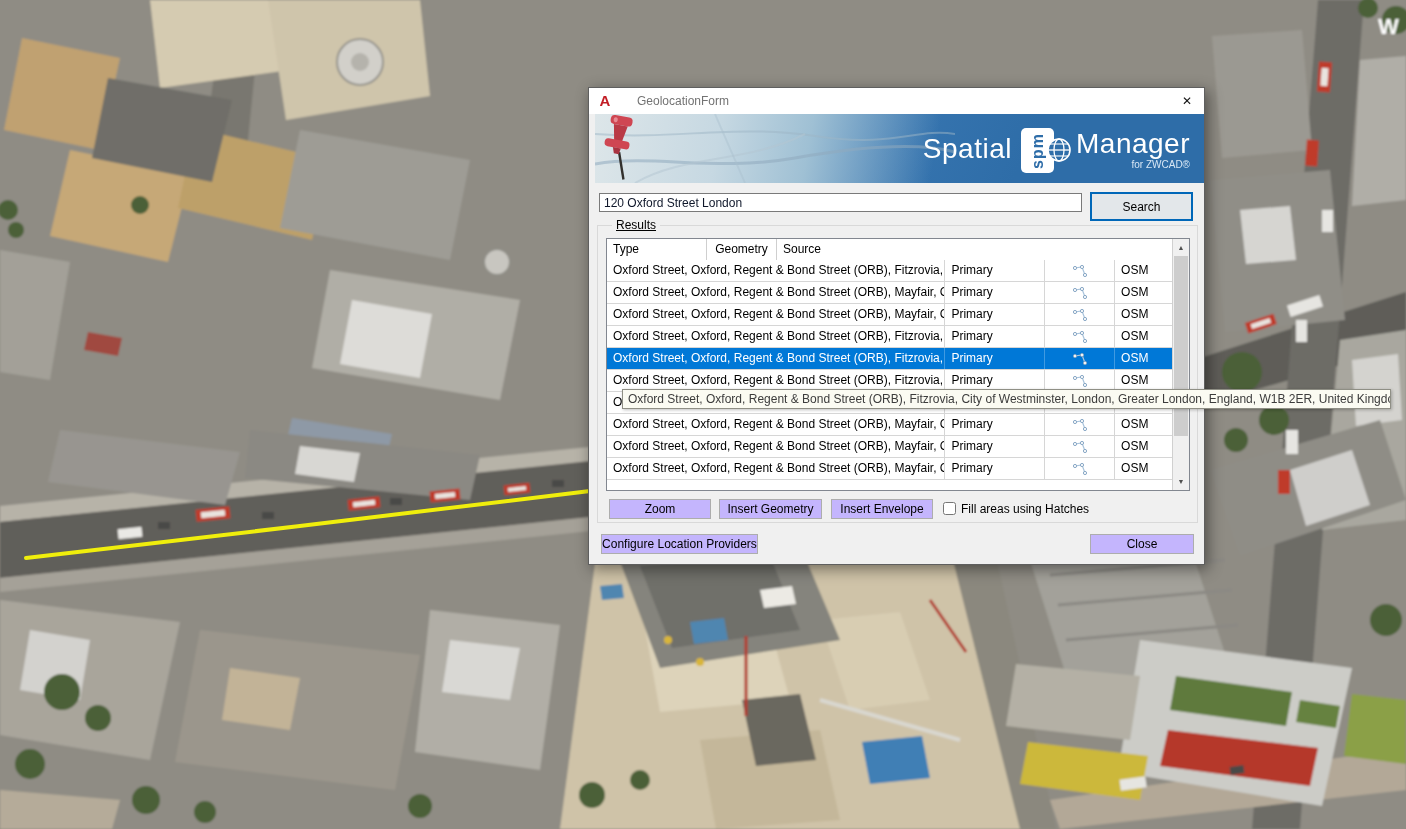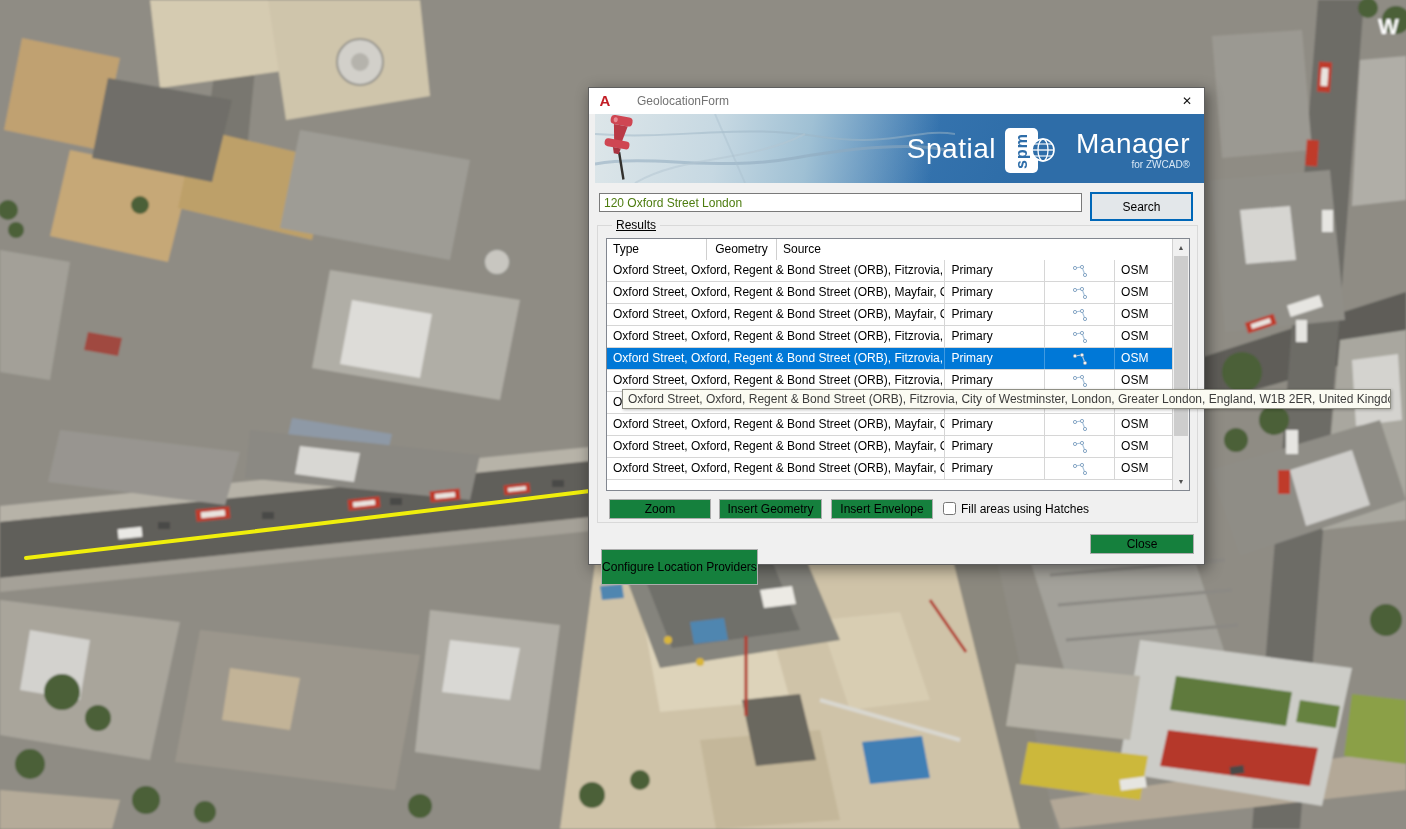--- a/index.html
+++ b/index.html
@@ -27,28 +27,28 @@
   .banner-photo{position:absolute;left:0;top:0;bottom:0;width:58%;
           background:linear-gradient(100deg,#dde6e9 0%,#c6d8e2 35%,#9fc0d4 60%,rgba(70,125,180,0) 95%);}
   .banner-photo svg{position:absolute;inset:0;}
   .pushpin{position:absolute;left:52px;top:2px;width:46px;height:66px;transform:rotate(10deg);}
   .banner-logo{position:absolute;right:14px;top:13px;display:flex;align-items:flex-start;color:#fff;}
   .brand-left{font-size:28px;line-height:44px;letter-spacing:.5px;}
   .spm-box{width:33px;height:45px;background:#fff;border-radius:5px;margin:1px 0 0 9px;
            display:flex;align-items:center;justify-content:center;position:relative;z-index:1;}
   .spm-text{transform:rotate(-90deg);color:var(--bb2,#2e6da8);font-weight:bold;font-size:16px;letter-spacing:1px;}
   .globe{margin:10px 0 0 -8px;position:relative;z-index:2;}
-  .brand-right-wrap{margin-left:20px;text-align:right;}
+  .brand-right-wrap{margin-left:4px;text-align:right;}
   .brand-right{font-size:28px;line-height:34px;letter-spacing:.5px;}
   .brand-sub{font-size:10px;color:#d8e7f5;margin-top:-2px;}
 
   .search-input{position:absolute;left:10px;top:105px;width:483px;height:19px;box-sizing:border-box;
                 border:1px solid #7a7a7a;background:#fff;font-family:"Liberation Sans",sans-serif;
-                font-size:12px;padding:0 4px;color:#4d7c0f;outline:none;}
-  .btn{position:absolute;background:#15803d;border:1px solid #adadad;box-sizing:border-box;
+                font-size:12px;padding:0 4px;color:#0f172a;outline:none;}
+  .btn{position:absolute;background:#c4b5fd;border:1px solid #adadad;box-sizing:border-box;
        font-size:12px;color:#000;text-align:center;font-family:"Liberation Sans",sans-serif;padding:0;}
   .search-btn{left:501px;top:104px;width:103px;height:29px;border:2px solid #0067b8;background:#e3e7ea;}
 
   .groupbox{position:absolute;left:8px;top:137px;width:601px;height:298px;box-sizing:border-box;
             border:1px solid #d9d9d9;}
   .group-label{position:absolute;left:14px;top:-8px;background:#f0f0f0;padding:0 4px;font-size:12px;text-decoration:underline;}
 
   .table{position:absolute;left:8px;top:12px;width:584px;height:253px;box-sizing:border-box;
          border:1px solid #828790;background:#fff;overflow:hidden;}
   .thead{position:absolute;left:0;top:0;right:16px;height:21px;background:#fff;border-bottom:1px solid #b5b5b5;display:flex;}
@@ -70,21 +70,21 @@
   .varrow{position:absolute;left:0;width:16px;height:17px;text-align:center;color:#505050;font-size:7px;line-height:17px;}
   .varrow.up{top:0;} .varrow.down{bottom:0;}
   .vthumb{position:absolute;left:1px;width:14px;top:17px;height:180px;background:#cdcdcd;}
 
   .act-zoom{left:11px;top:273px;width:102px;height:20px;}
   .act-geom{left:121px;top:273px;width:103px;height:20px;}
   .act-env{left:233px;top:273px;width:102px;height:20px;}
   .hatch-box{position:absolute;left:345px;top:276px;width:13px;height:13px;margin:0;}
   .hatch-label{position:absolute;left:363px;top:274px;line-height:18px;font-size:12px;}
 
-  .cfg-btn{left:12px;top:446px;width:157px;height:36px;margin-top:15px;}
+  .cfg-btn{left:12px;top:446px;width:157px;height:20px;}
   .close-btn2{left:501px;top:446px;width:104px;height:20px;}
 
   
   .tooltip{position:absolute;left:622px;top:389px;width:769px;height:20px;box-sizing:border-box;
            background:#fbfbf2;border:1px solid #8f8f85;z-index:20;font-size:12px;color:#3c3c3c;
            line-height:18px;padding:0 5px;white-space:nowrap;overflow:hidden;
            box-shadow:1px 1px 3px rgba(0,0,0,.25);}
 </style>
 </head>
 <body>

